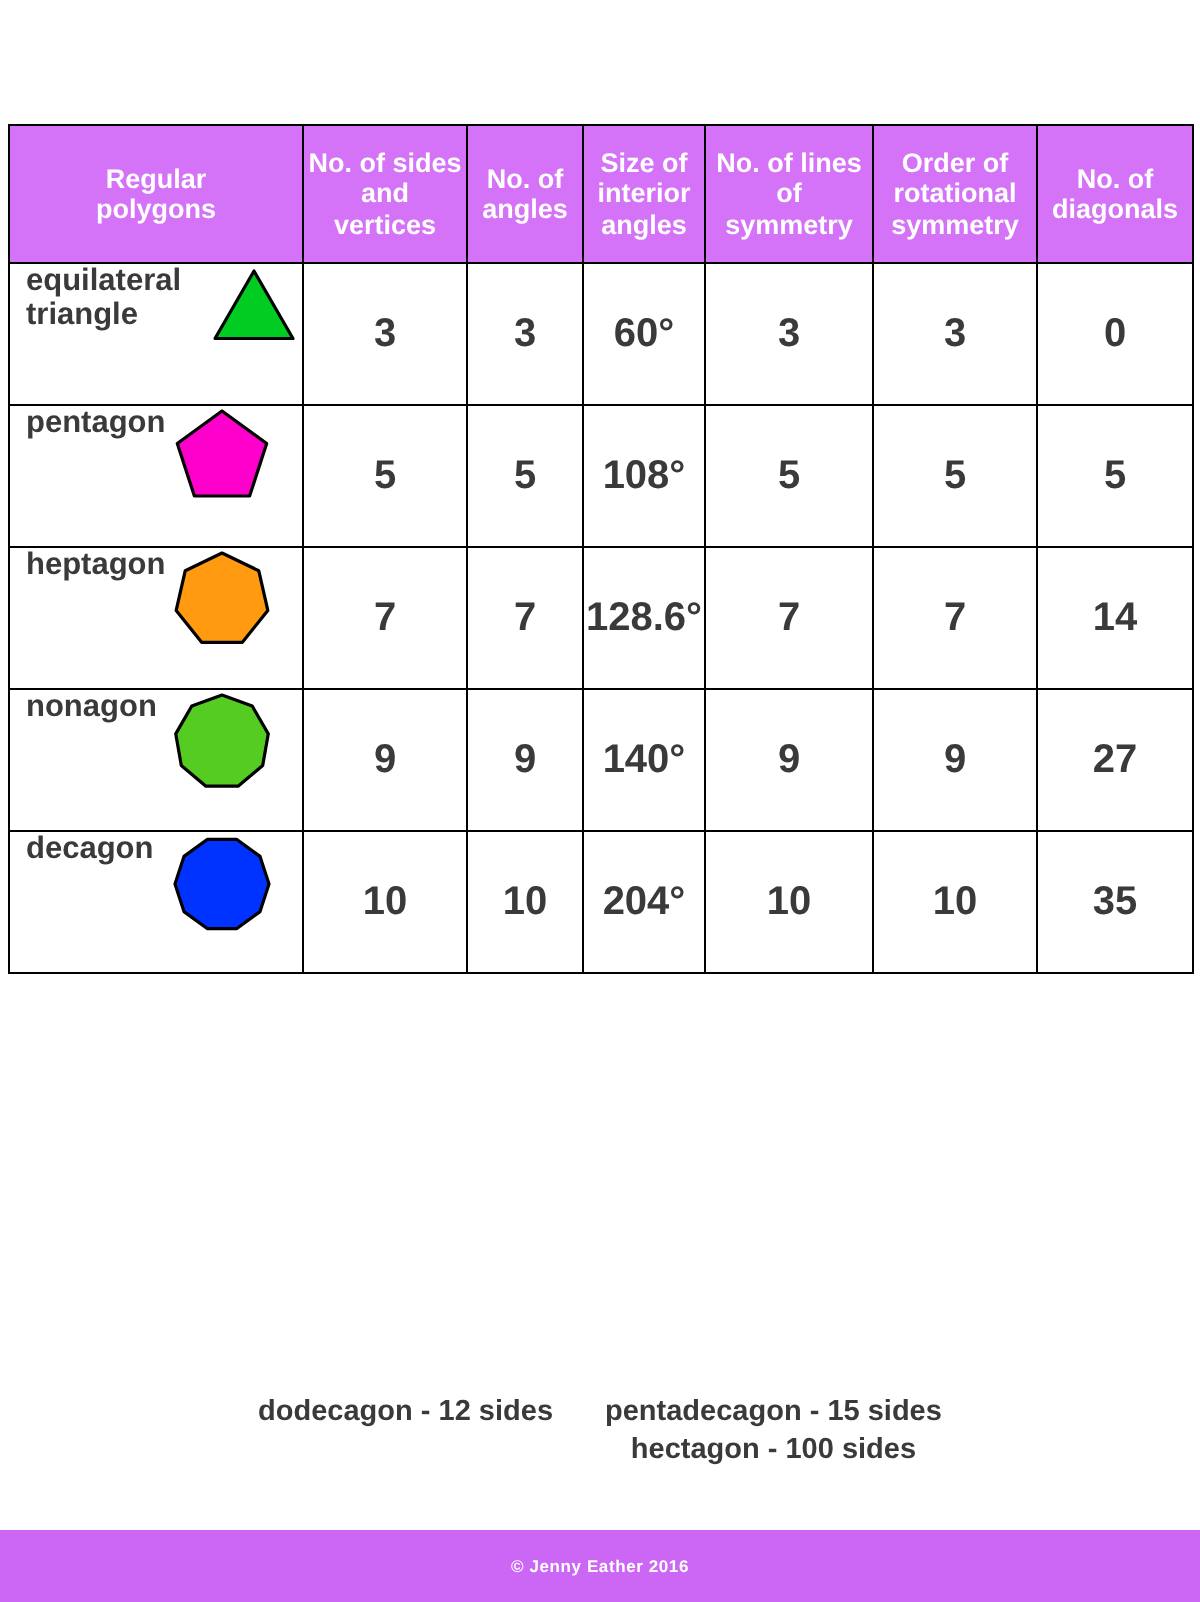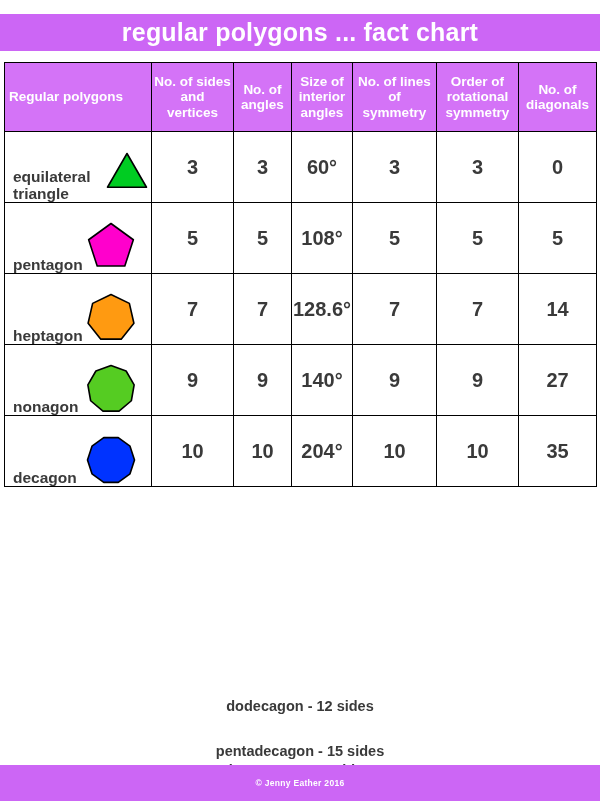--- a/index.html
+++ b/index.html
@@ -58,39 +58,39 @@
     color: #ffffff;
     font-size: 13.5px;
     font-weight: bold;
     line-height: 1.12;
     height: 68px;
     vertical-align: middle;
     text-align: center;
     padding: 0 2px;
   }
   .fact-table thead th.first-head {
-    text-align: left;
-    padding: 0 4px;
+    text-align: center;
+    padding: 0 20px;
     margin-top: 12px;
   }
   .fact-table tbody td {
     height: 70px;
     vertical-align: middle;
     text-align: center;
     color: #3a3a3a;
     font-size: 20px;
     font-weight: bold;
   }
   .fact-table tbody td.name-cell {
     text-align: left;
     padding: 0 6px 0 8px;
   }
   .name-inner {
     display: flex;
-    align-items: flex-end;
+    align-items: flex-start;
     justify-content: space-between;
     width: 100%;
     height: 70px;
   }
   .poly-name {
     font-size: 15.5px;
     font-weight: bold;
     color: #3a3a3a;
     line-height: 1.1;
     text-align: left;
@@ -124,21 +124,20 @@
     left: 0;
     top: 697px;
     width: 600px;
     text-align: center;
     color: #3a3a3a;
   }
   .notes-grid {
     display: flex;
     justify-content: center;
     gap: 26px;
-    flex-direction: column;
   }
   .notes-col {
     text-align: center;
   }
   .note-line {
     font-size: 14.5px;
     font-weight: bold;
     line-height: 1.32;
     white-space: nowrap;
   }
@@ -165,23 +164,20 @@
     font-size: 8.5px;
     font-weight: bold;
     letter-spacing: 0.3px;
   }
 </style>
 </head>
 <body>
 
 <div class="page">
 
-  <div class="title-bar">
-    <div class="title-text">regular polygons ... fact chart</div>
-  </div>
 
   <table class="fact-table">
     <colgroup>
       <col class="c0">
         <col class="c1">
         <col class="c2">
         <col class="c3">
       <col class="c4">
         <col class="c5">
         <col class="c6">

